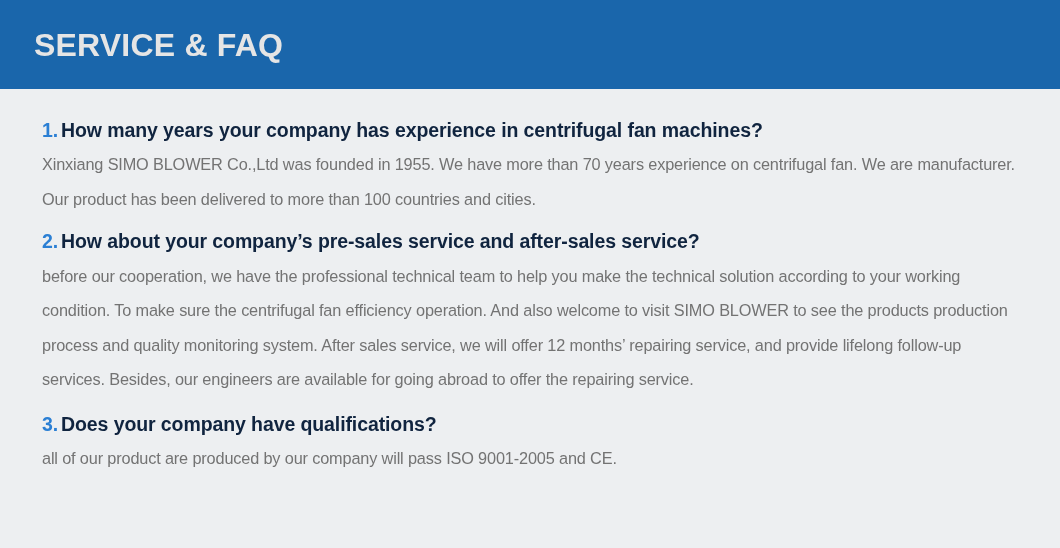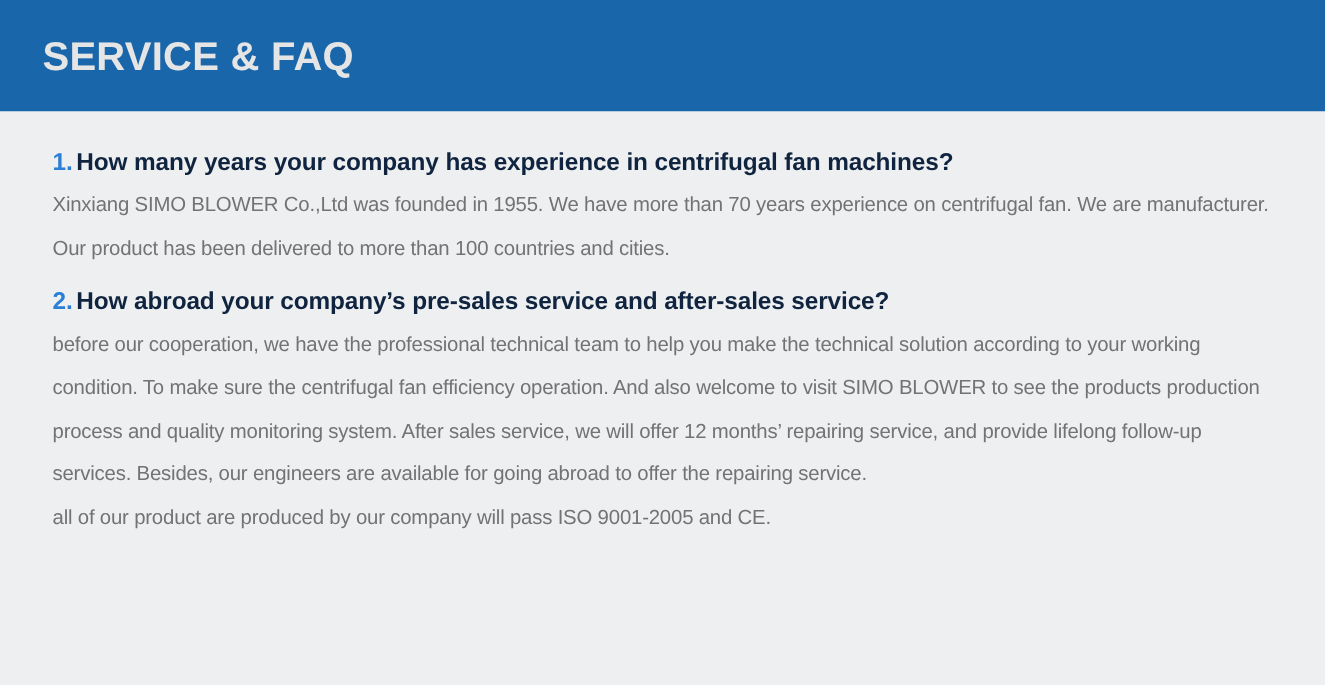--- a/index.html
+++ b/index.html
@@ -86,22 +86,23 @@
   </div>
 
   <div class="content">
 
     <div class="faq-block block-1">
       <p class="question"><span class="q-num">1.</span><span>How many years your company has experience in centrifugal fan machines?</span></p>
       <p class="answer">Xinxiang SIMO BLOWER Co.,Ltd was founded in 1955. We have more than 70 years experience on centrifugal fan. We are manufacturer. Our product has been delivered to more than 100 countries and cities.</p>
     </div>
 
     <div class="faq-block block-2">
-      <p class="question"><span class="q-num">2.</span><span>How abroad your company’s pre-sales service and after-sales service?</span></p>
+      <p class="question"><span class="q-num">2.</span><span>How about your company’s pre-sales service and after-sales service?</span></p>
       <p class="answer">before our cooperation, we have the professional technical team to help you make the technical solution according to your working condition. To make sure the centrifugal fan efficiency operation. And also welcome to visit SIMO BLOWER to see the products production process and quality monitoring system. After sales service, we will offer 12 months’ repairing service, and provide lifelong follow-up services. Besides, our engineers are available for going abroad to offer the repairing service.</p>
     </div>
 
     <div class="faq-block block-3">
+      <p class="question"><span class="q-num">3.</span><span>Does your company have qualifications?</span></p>
       <p class="answer">all of our product are produced by our company will pass ISO 9001-2005 and CE.</p>
     </div>
 
   </div>
 </div>
 
 </body></html>

